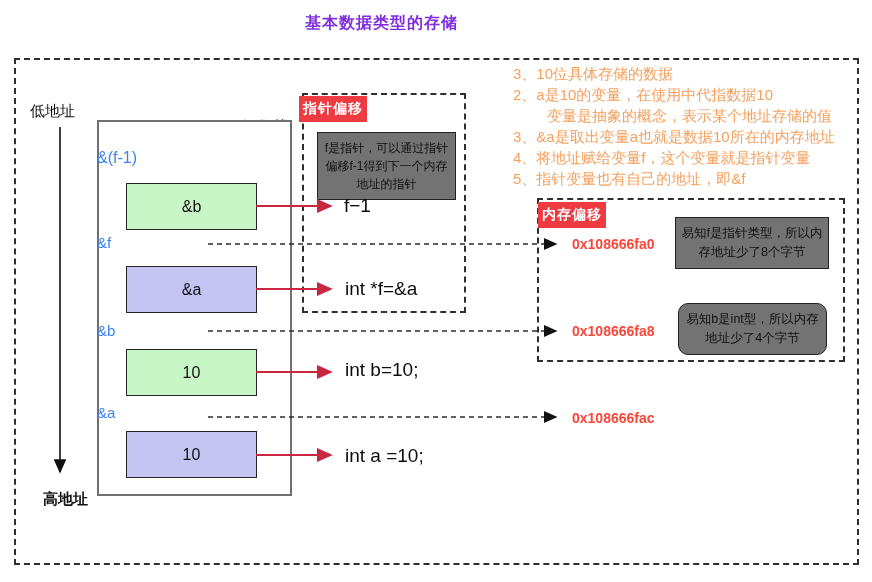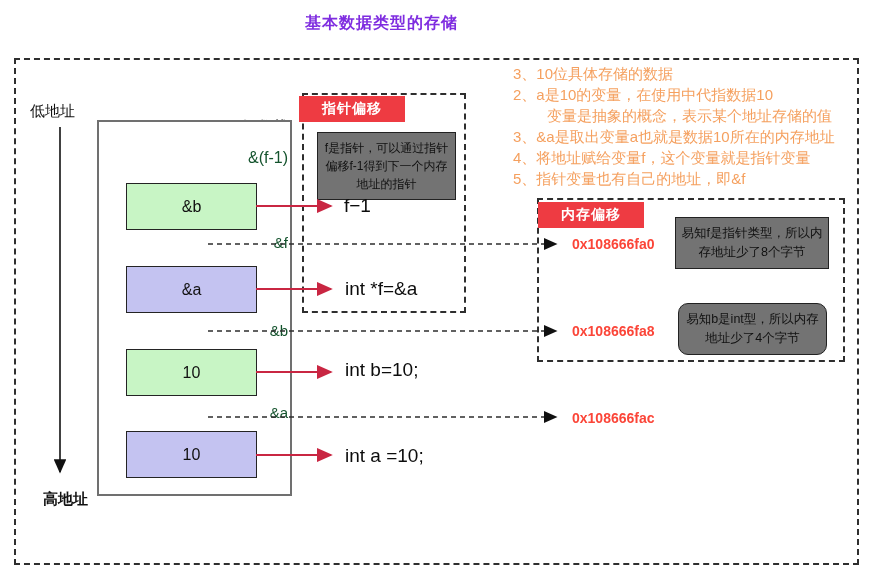--- a/index.html
+++ b/index.html
@@ -14,21 +14,21 @@
 
   .outer-border { left:14px; top:58px; width:841px; height:503px; border:2px dashed #2e2e2e; }
 
   .axis-label { font-size:15px; color:#111; }
   .axis-low  { left:30px; top:102px; }
   .axis-high { left:43px; top:490px;font-weight:bold; }
 
   .stack-title { left:97px; top:94px; width:191px; text-align:right; font-size:15px; font-weight:bold;margin-top:24px; }
   .stack-rect { left:97px; top:120px; width:191px; height:372px; border:2.5px solid #707070; background:#ffffff; }
 
-  .slot-label { left:97px; width:191px; text-align:right; font-size:15px; color:#14532d; }
+  .slot-label { left:97px; width:191px; text-align:left; font-size:15px; color:#3b82f6; }
   .lbl-0 { top:149px; font-size:16px; }
   .lbl-2 { top:234px; }
   .lbl-4 { top:322px; }
   .lbl-6 { top:404px; }
 
   .mem-box {
     left:126px; width:129px; height:45px; border:1.5px solid #242424;
     display:flex; align-items:center; justify-content:center; font-size:16px; color:#111;
   }
   .green  { background:#c8f5c5; }
@@ -37,21 +37,21 @@
   .box-3 { top:266px; }
   .box-5 { top:349px; }
   .box-7 { top:431px; }
 
   .frame { border:2px dashed #2e2e2e; }
   .ptr-frame { left:302px; top:93px; width:160px; height:216px; }
   .mem-frame { left:537px; top:198px; width:304px; height:160px; }
 
   .badge {
     background:#ee3b42; color:#ffffff; font-weight:bold; font-size:14px;
-    padding:4px 23px; letter-spacing:1px;
+    padding:4px 4px; letter-spacing:1px;
   }
   .ptr-badge { left:299px; top:96px; }
   .mem-badge { left:538px; top:202px; }
 
   .cyan-note {
     background:#737373; border:1.5px solid #222; font-size:12px; color:#111;
     text-align:center; padding:6px 5px; line-height:1.5;
   }
   .ptr-note  { left:317px; top:132px; width:127px; }
   .mem-note-f { left:675px; top:217px; width:142px; font-size:12.5px; }

